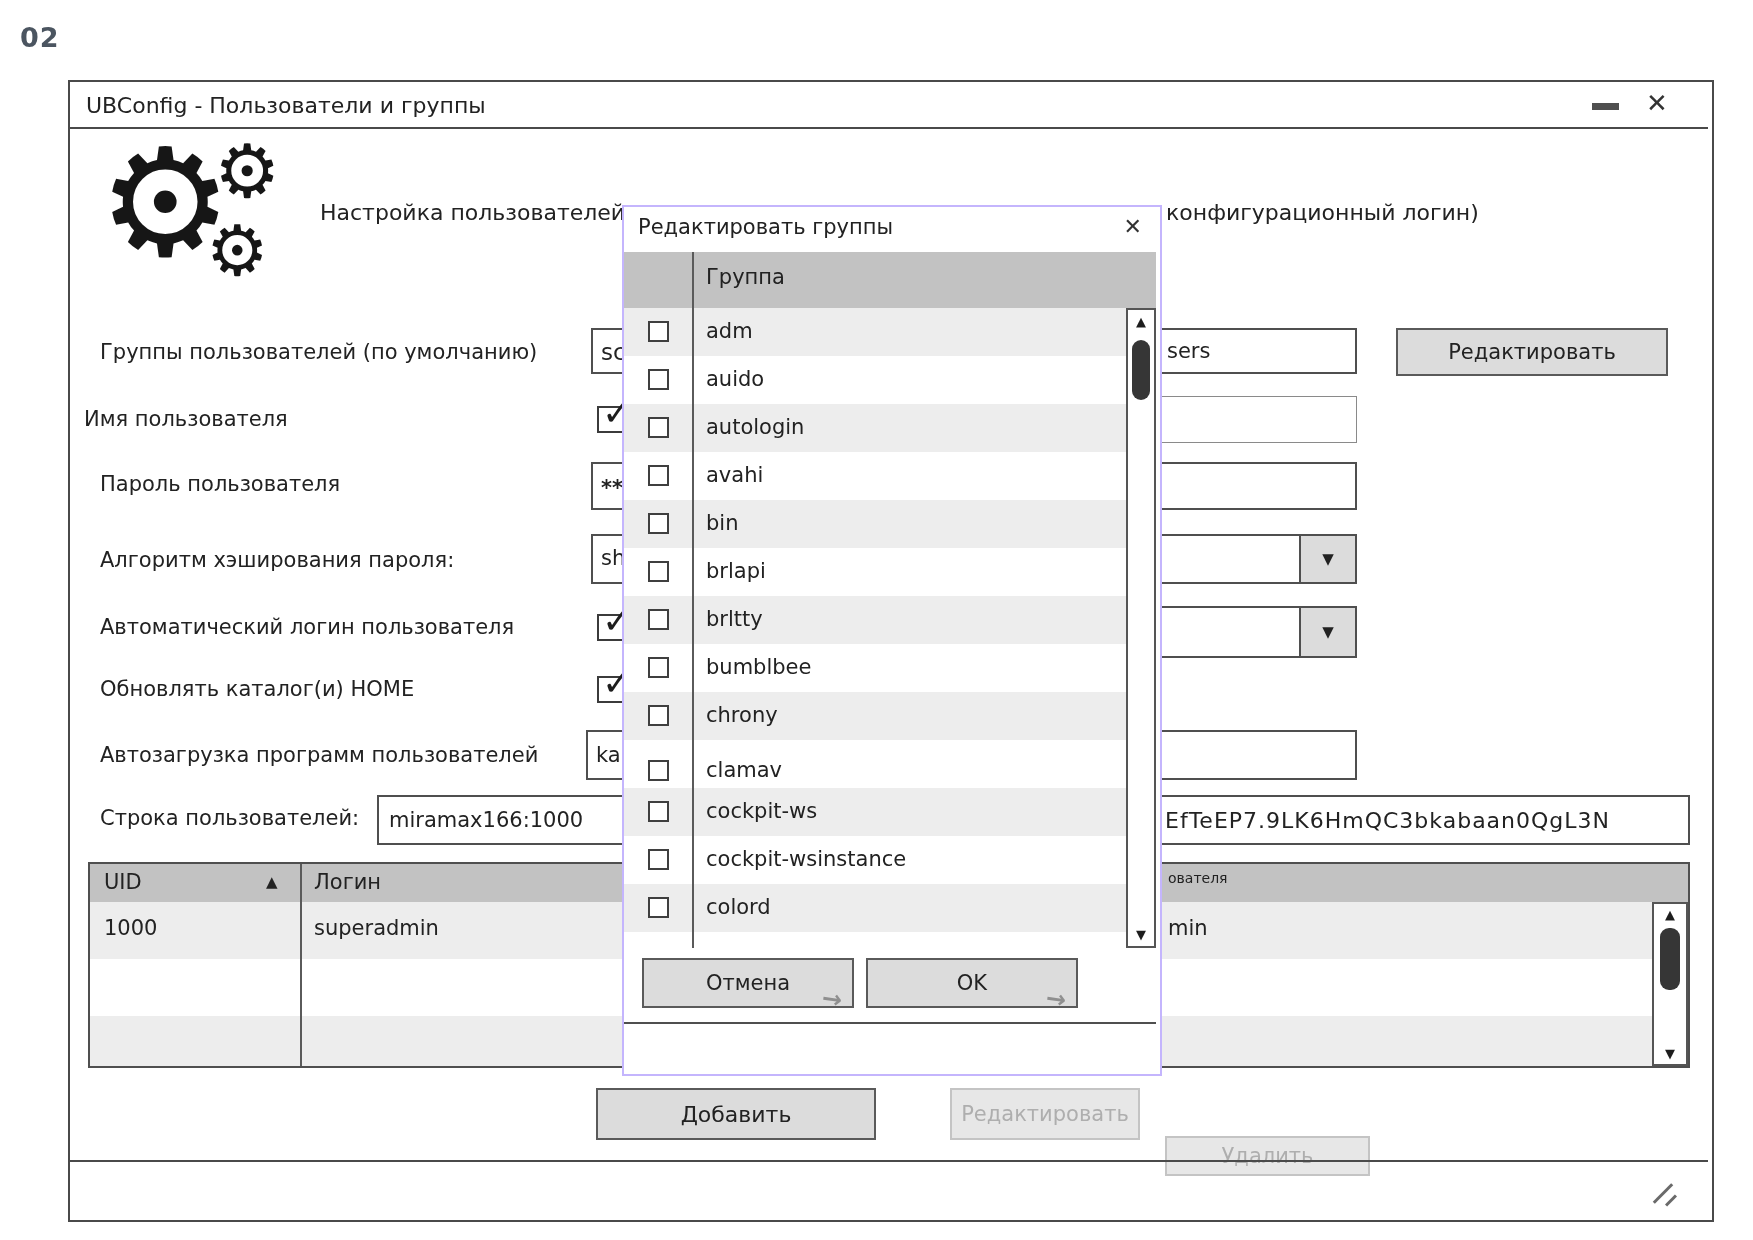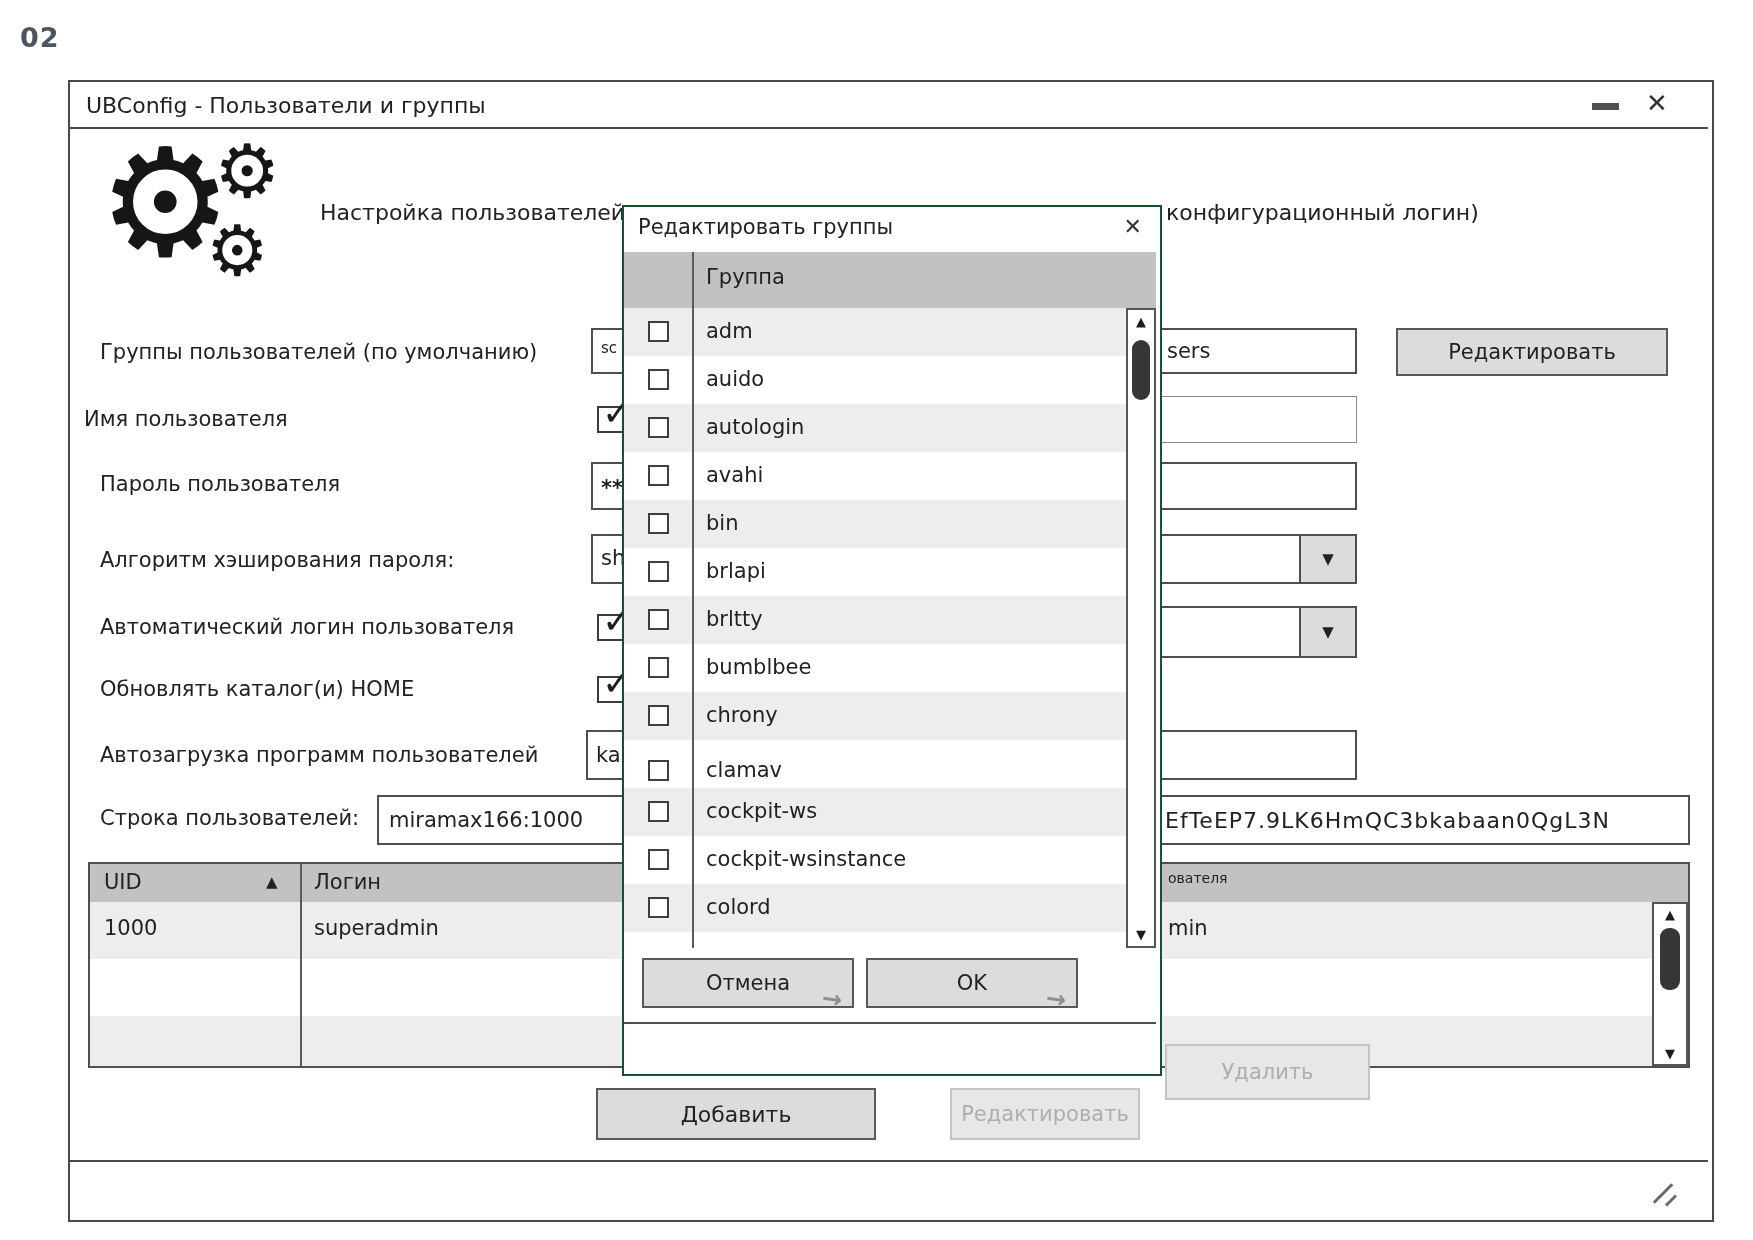--- a/index.html
+++ b/index.html
@@ -28,21 +28,21 @@
   .tbl{border:2px solid #4f4f4f;background:#fff;box-sizing:border-box;}
   .thead{background:#c2c2c2;}
   .stripe{background:#ededed;}
   .vline{background:#5a5a5a;}
   .hline{background:#4a4a4a;}
   
   .sb{border:2px solid #555;background:#fff;box-sizing:border-box;}
   .sb-thumb{background:#363636;border-radius:9px;}
   .sb-arr{position:absolute;left:0;right:0;text-align:center;font-size:13px;color:#1d1d1d;line-height:1;}
   
-  .dialog{border:2px solid #14532d;background:#fff;z-index:10;}
+  .dialog{border:2px solid #c4b5fd;background:#fff;z-index:10;}
   .dlg-row{position:absolute;left:0;width:532px;height:48px;}
   .dlg-row .nm{position:absolute;left:82px;top:11px;font-size:21px;}
   .dlg-row .cbs{position:absolute;left:24px;top:13px;width:21px;height:21px;}
   .cursor-arrow{font-size:24px;color:#8f8f8f;font-weight:bold;transform:rotate(8deg);}
   .grip{background:#6a6a6a;transform:rotate(-45deg);}
   .glabel{font-size:21px;}
 </style>
 </head>
 <body>
 
@@ -71,21 +71,21 @@
   <div class="abs txt glabel" style="left:100px;top:615px;">Автоматический логин пользователя</div>
   <div class="abs txt glabel" style="left:100px;top:677px;">Обновлять каталог(и) HOME</div>
   <div class="abs txt glabel" style="left:100px;top:743px;">Автозагрузка программ пользователей</div>
   <div class="abs txt glabel" style="left:100px;top:806px;">Строка пользователей:</div>
 
   <div class="abs cb checked" style="left:597px;top:406px;width:27px;height:27px;"></div>
   <div class="abs cb checked" style="left:597px;top:614px;width:27px;height:27px;"></div>
   <div class="abs cb checked" style="left:597px;top:676px;width:27px;height:27px;"></div>
 
   <div class="abs input" style="left:591px;top:328px;width:766px;height:46px;">
-    <span class="abs txt" style="left:8px;top:9px;font-size:15px;">sc</span>
+    <span class="abs txt" style="left:8px;top:9px;font-size:23px;">sc</span>
     <span class="abs txt" style="left:574px;top:9px;font-size:21px;">sers</span>
   </div>
   <div class="abs btn" style="left:1396px;top:328px;width:272px;height:48px;">Редактировать</div>
 
   <div class="abs input thin" style="left:630px;top:396px;width:727px;height:47px;"></div>
 
   <div class="abs input" style="left:591px;top:462px;width:766px;height:48px;">
     <span class="abs txt" style="left:8px;top:12px;font-size:21px;font-weight:bold;">**</span>
   </div>
 
@@ -125,21 +125,21 @@
 
     <div class="abs sb" style="left:1562px;top:38px;width:36px;height:164px;">
       <span class="sb-arr" style="top:4px;">▲</span>
       <div class="abs sb-thumb" style="left:6px;top:24px;width:20px;height:62px;"></div>
       <span class="sb-arr" style="bottom:4px;">▼</span>
     </div>
   </div>
 
   <div class="abs btn" style="left:596px;top:1088px;width:280px;height:52px;font-size:22px;">Добавить</div>
   <div class="abs btn disabled" style="left:950px;top:1088px;width:190px;height:52px;">Редактировать</div>
-  <div class="abs btn disabled" style="left:1165px;top:1044px;width:205px;height:56px;">Удалить</div>
+  <div class="abs btn disabled" style="left:1165px;top:1136px;width:205px;height:40px;">Удалить</div>
 
   <div class="abs hline" style="left:70px;top:1160px;width:1638px;height:2px;"></div>
   <div class="abs grip" style="left:1650px;top:1192px;width:26px;height:3px;"></div>
   <div class="abs grip" style="left:1664px;top:1199px;width:14px;height:3px;"></div>
 
   <div class="abs dialog" style="left:622px;top:205px;width:536px;height:867px;">
 
     <div class="abs titlebar" style="left:0;top:0;width:532px;height:45px;border-bottom:2px solid #4f4f4f;">
       <span class="abs txt" style="left:14px;top:8px;font-size:21px;">Редактировать группы</span>
       <span class="abs txt" style="right:14px;top:7px;font-size:22px;color:#333;">✕</span>

